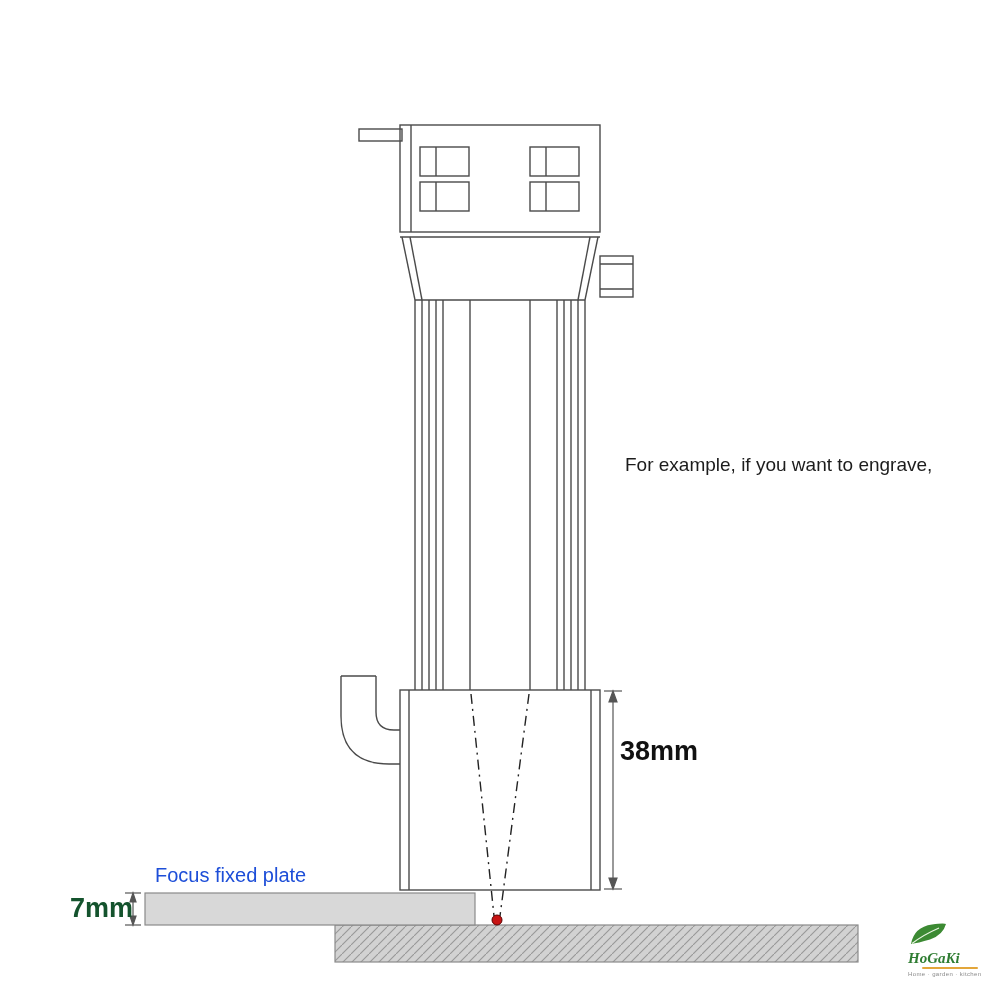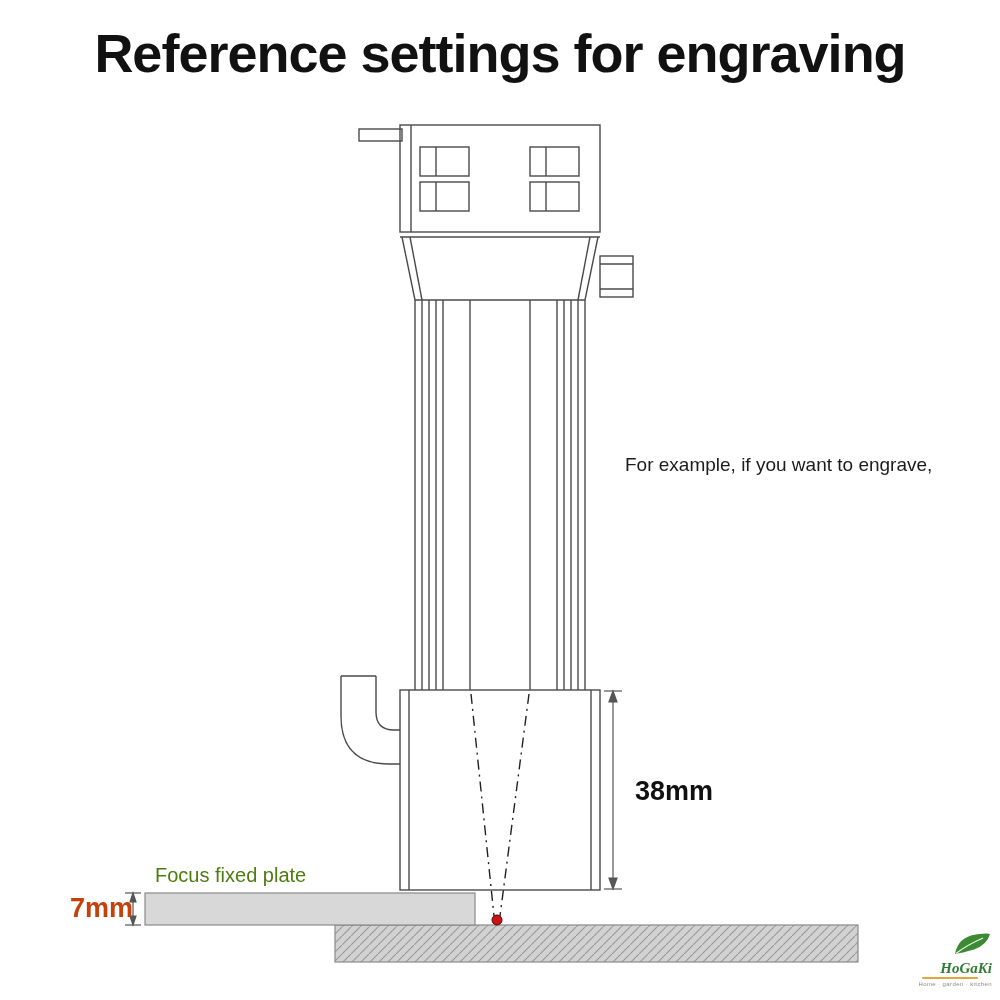--- a/index.html
+++ b/index.html
@@ -1,33 +1,32 @@
 <!DOCTYPE html>
 <html><head>
 <meta charset="utf-8">
 <style>
   html,body{margin:0;padding:0;background:#ffffff;}
   .canvas{position:relative;width:1000px;height:1000px;background:#ffffff;overflow:hidden;font-family:"Liberation Sans",sans-serif;color:#111;}
   .title{position:absolute;top:22px;left:0;width:1000px;margin:0;text-align:center;font-size:54px;font-weight:700;letter-spacing:-1px;color:#111;}
   .diagram{position:absolute;left:0;top:0;width:1000px;height:1000px;}
   .note{position:absolute;left:625px;top:443px;font-size:19px;color:#1c1c1c;line-height:43px;white-space:nowrap;}
-  .dim-38{position:absolute;left:620px;top:776px;font-size:27px;font-weight:700;color:#111;margin-left:15px;}
-  .dim-7{position:absolute;left:70px;top:893px;font-size:27px;font-weight:700;color:#c2410c;}
-  .plate-label{position:absolute;left:155px;top:864px;font-size:20px;color:#4d7c0f;}
-  .logo{position:absolute;right:8px;bottom:12px;width:84px;text-align:right;}
+  .dim-38{position:absolute;left:620px;top:736px;font-size:27px;font-weight:700;color:#111;}
+  .dim-7{position:absolute;left:70px;top:893px;font-size:27px;font-weight:700;color:#14532d;}
+  .plate-label{position:absolute;left:155px;top:864px;font-size:20px;color:#1d4ed8;}
+  .logo{position:absolute;right:8px;bottom:22px;width:84px;text-align:left;}
   .logo .brand{font-family:"Liberation Serif",serif;font-style:italic;font-weight:700;font-size:15px;color:#2f7d32;line-height:16px;}
   .logo .accent-line{width:56px;height:2px;background:#e3a63a;margin:1px auto 2px;border-radius:1px;}
   .logo .tagline{font-size:6px;color:#8a8a8a;letter-spacing:.4px;line-height:7px;}
 </style>
 </head>
 <body>
 
 <div class="canvas">
 
-  <h1 class="title">Reference settings for engraving</h1>
 
   <svg class="diagram" viewBox="0 0 1000 1000" xmlns="http://www.w3.org/2000/svg">
     <defs>
       <pattern id="hatch" width="9" height="9" patternUnits="userSpaceOnUse">
         <rect width="9" height="9" fill="#d2d2d2"></rect>
         <line x1="0" y1="9" x2="9" y2="0" stroke="#979797" stroke-width="1.1"></line>
       </pattern>
     </defs>
 
     <rect x="335" y="925" width="523" height="37" fill="url(#hatch)" stroke="#8a8a8a" stroke-width="1.2"></rect>

